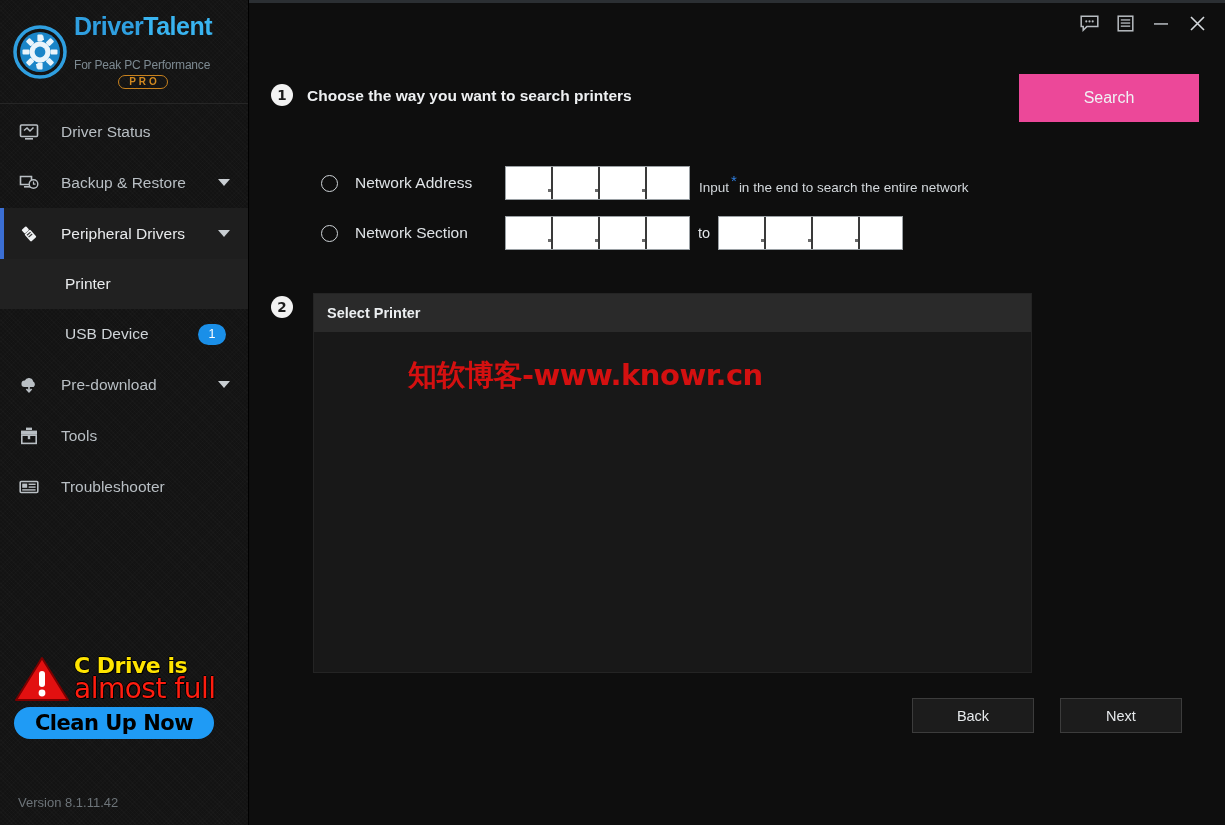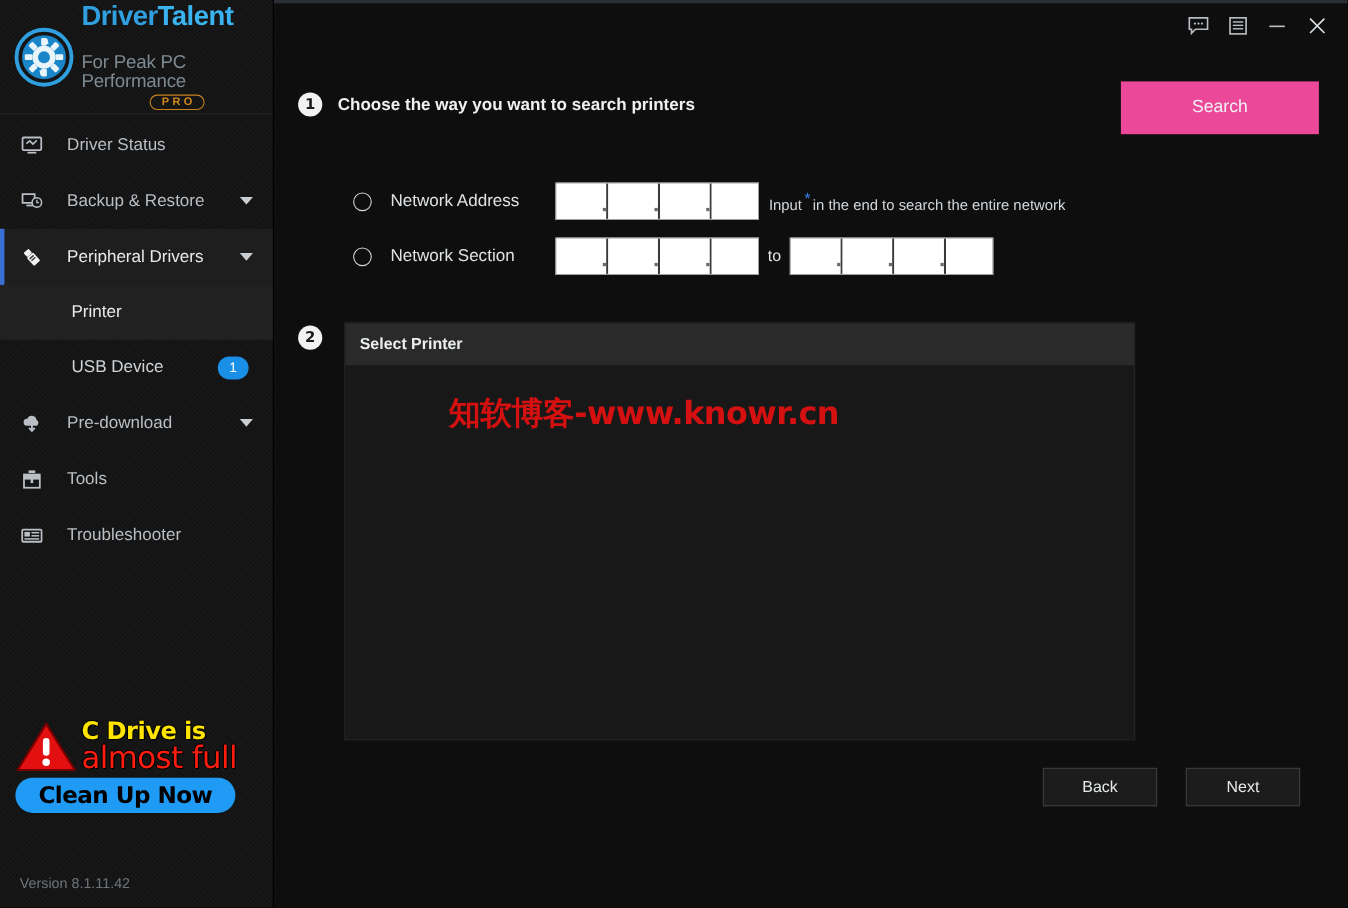--- a/index.html
+++ b/index.html
@@ -40,21 +40,21 @@
     margin-right: 6px;
   }
   .logo-text { display: flex; flex-direction: column; line-height: 1; }
   .logo-title {
     font-size: 25px; font-weight: bold;
     letter-spacing: -0.5px;
   }
   .logo-title .w1 { color: #2f9fe0; }
   .logo-title .w2 { color: #39b4f0; }
   .logo-sub {
-    font-size: 17px; color: #7d8a92;
+    font-size: 12px; color: #7d8a92;
     margin-top: 20px; letter-spacing: -0.2px;
   }
   .logo-pro {
     margin-top: 4px;
     align-self: center;
     border: 1px solid #c8821e;
     border-radius: 8px;
     color: #d2891f;
     font-size: 10px; font-weight: bold;
     letter-spacing: 3px;
@@ -315,21 +315,21 @@
     white-space: nowrap;
   }
 
   .footbar {
     position: absolute;
     left: 64px; top: 655px;
     width: 869px;
     display: flex; justify-content: flex-end; gap: 26px;
   }
   .fbtn {
-    width: 104px; height: 35px;
+    width: 122px; height: 35px;
     background: #1c1c1c;
     border: 1px solid #3c3c3c;
     color: #e6e9eb;
     font-size: 14.5px;
     font-family: "Liberation Sans", sans-serif;
     cursor: pointer;
   }
 </style>
 </head>
 <body>

